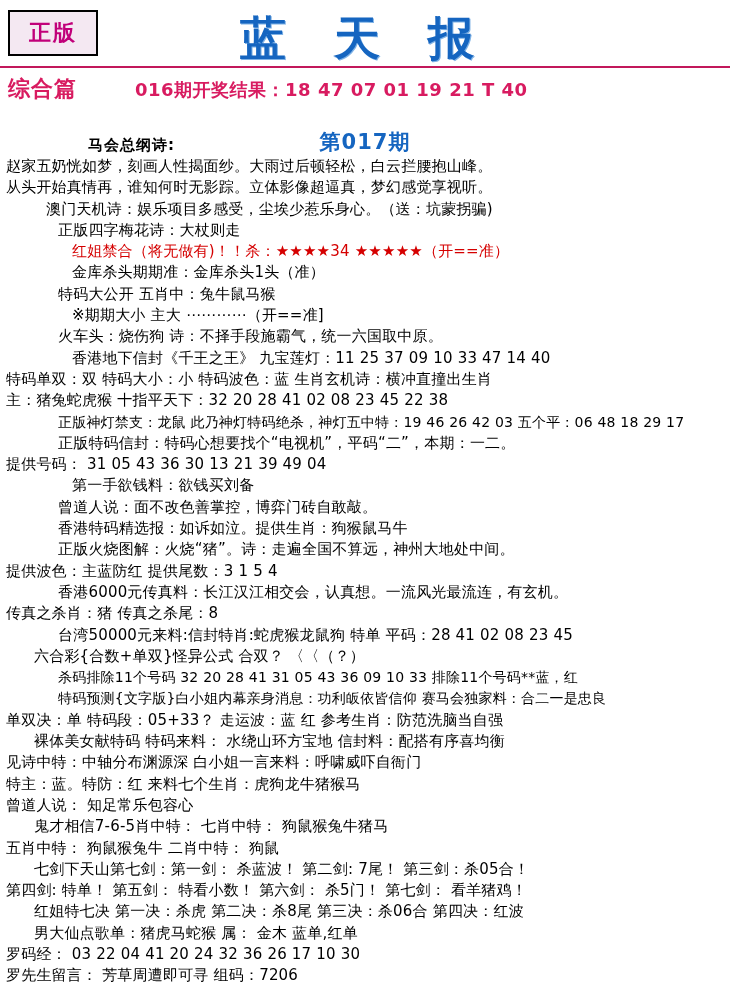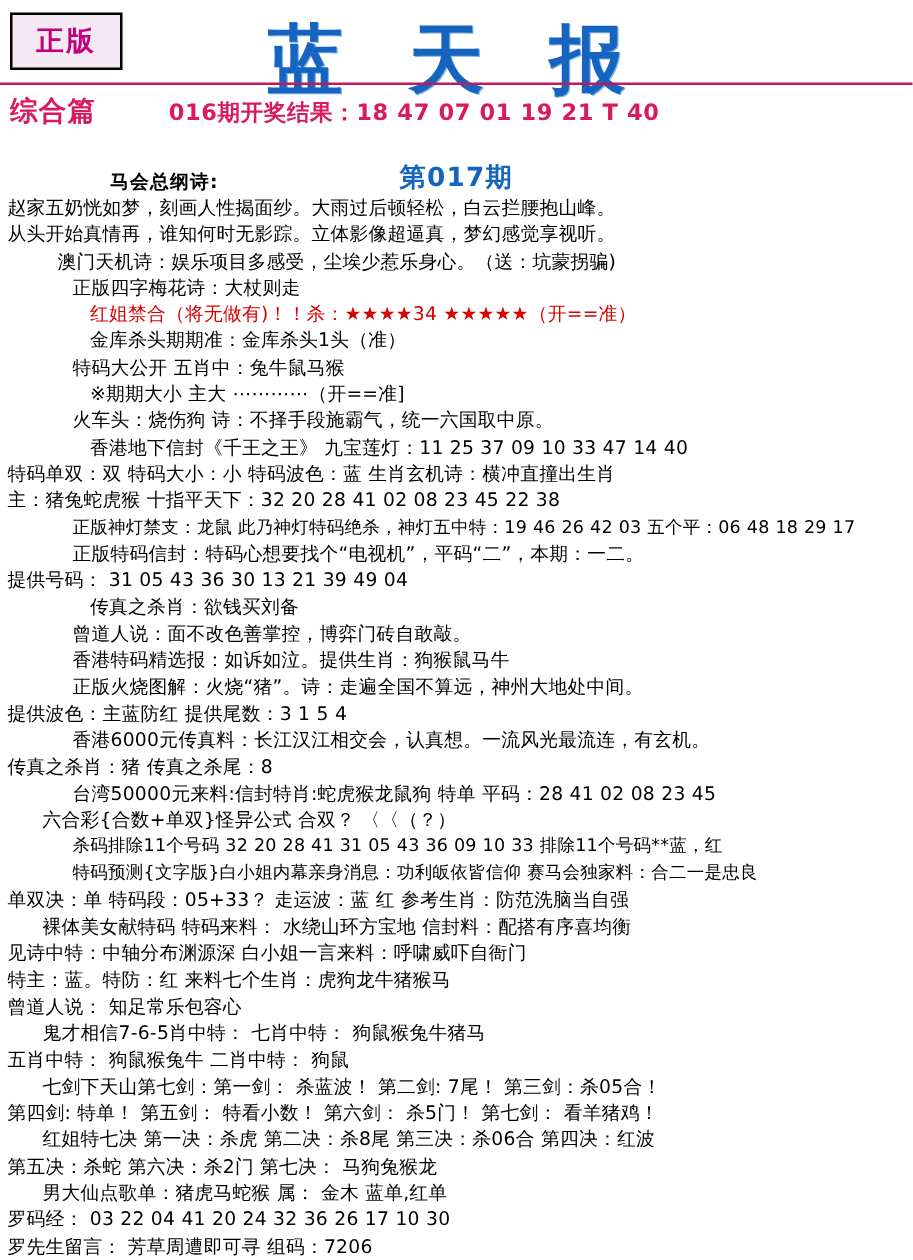--- a/index.html
+++ b/index.html
@@ -20,21 +20,21 @@
     border:2px solid #000000;
     background:#f4e8f2;
     color:#c1007a;
     font-size:22px;font-weight:bold;
     display:flex;align-items:center;justify-content:center;
     letter-spacing:2px;
   }
   .title{
     position:absolute;left:0;right:0;top:8px;
     text-align:center;
-    font-size:60px;font-weight:bold;
+    font-size:46px;font-weight:bold;
     color:#1565c0;
     letter-spacing:16px;
     text-shadow:1px 1px 0 #7fb2e5;
     font-family:"DejaVu Sans","Liberation Sans",sans-serif;
   }
   .rule{
     position:absolute;left:0;right:0;top:66px;
     height:2px;background:#c2185b;
   }
   .section-tag{
@@ -102,41 +102,40 @@
         <div class="ln ind4">金库杀头期期准：金库杀头1头（准）</div>
         <div class="ln ind3">特码大公开  五肖中：兔牛鼠马猴</div>
         <div class="ln ind4">※期期大小   主大   ⋯⋯⋯⋯（开==准]</div>
         <div class="ln ind3">火车头：烧伤狗  诗：不择手段施霸气，统一六国取中原。</div>
         <div class="ln ind4">香港地下信封《千王之王》 九宝莲灯：11 25 37 09 10 33 47 14 40</div>
         <div class="ln ind1">特码单双：双  特码大小：小  特码波色：蓝  生肖玄机诗：横冲直撞出生肖</div>
         <div class="ln ind1">主：猪兔蛇虎猴      十指平天下：32 20 28 41 02 08 23 45 22 38</div>
         <div class="ln ind3 sm">正版神灯禁支：龙鼠   此乃神灯特码绝杀，神灯五中特：19 46 26 42 03 五个平：06 48 18 29 17</div>
         <div class="ln ind3">正版特码信封：特码心想要找个“电视机”，平码“二”，本期：一二。</div>
         <div class="ln ind1">提供号码：  31 05 43 36 30 13 21 39 49 04</div>
-        <div class="ln ind4">传真之杀肖：欲钱买刘备</div>
+        <div class="ln ind4">第一手欲钱料：欲钱买刘备</div>
         <div class="ln ind3">曾道人说：面不改色善掌控，博弈门砖自敢敲。</div>
         <div class="ln ind3">香港特码精选报：如诉如泣。提供生肖：狗猴鼠马牛</div>
         <div class="ln ind3">正版火烧图解：火烧“猪”。诗：走遍全国不算远，神州大地处中间。</div>
         <div class="ln ind1">提供波色：主蓝防红 提供尾数：3 1 5 4</div>
         <div class="ln ind3">香港6000元传真料：长江汉江相交会，认真想。一流风光最流连，有玄机。</div>
         <div class="ln ind1">传真之杀肖：猪 传真之杀尾：8</div>
         <div class="ln ind3">台湾50000元来料:信封特肖:蛇虎猴龙鼠狗  特单 平码：28 41 02 08 23 45</div>
         <div class="ln ind6">六合彩{合数+单双}怪异公式  合双？ 〈〈（？）</div>
         <div class="ln ind3 sm">杀码排除11个号码 32 20 28 41 31 05 43 36 09 10 33   排除11个号码**蓝，红</div>
         <div class="ln ind3 sm">特码预测{文字版}白小姐内幕亲身消息：功利皈依皆信仰     赛马会独家料：合二一是忠良</div>
         <div class="ln ind1">单双决：单  特码段：05+33？ 走运波：蓝 红   参考生肖：防范洗脑当自强</div>
         <div class="ln ind6">裸体美女献特码  特码来料：   水绕山环方宝地       信封料：配搭有序喜均衡</div>
         <div class="ln ind1">见诗中特：中轴分布渊源深  白小姐一言来料：呼啸威吓自衙门</div>
         <div class="ln ind1">特主：蓝。特防：红  来料七个生肖：虎狗龙牛猪猴马</div>
         <div class="ln ind1">曾道人说：  知足常乐包容心</div>
         <div class="ln ind6">鬼才相信7-6-5肖中特：  七肖中特：  狗鼠猴兔牛猪马</div>
         <div class="ln ind1">五肖中特：  狗鼠猴兔牛     二肖中特：   狗鼠</div>
         <div class="ln ind6">七剑下天山第七剑：第一剑：  杀蓝波！    第二剑: 7尾！   第三剑：杀05合！</div>
         <div class="ln ind1">第四剑:  特单！ 第五剑：  特看小数！ 第六剑：  杀5门！      第七剑：  看羊猪鸡！</div>
         <div class="ln ind6">红姐特七决   第一决：杀虎    第二决：杀8尾   第三决：杀06合    第四决：红波</div>
-        <div class="ln ind1">第五决：杀蛇   第六决：杀2门    第七决： 马狗兔猴龙</div>
         <div class="ln ind6">男大仙点歌单：猪虎马蛇猴  属：  金木  蓝单,红单</div>
         <div class="ln ind1">罗码经：  03 22 04 41 20 24 32 36 26 17 10 30</div>
         <div class="ln ind1">罗先生留言：  芳草周遭即可寻  组码：7206</div>
       </div>
   </div>
 
 </div>
 
 </body></html>

